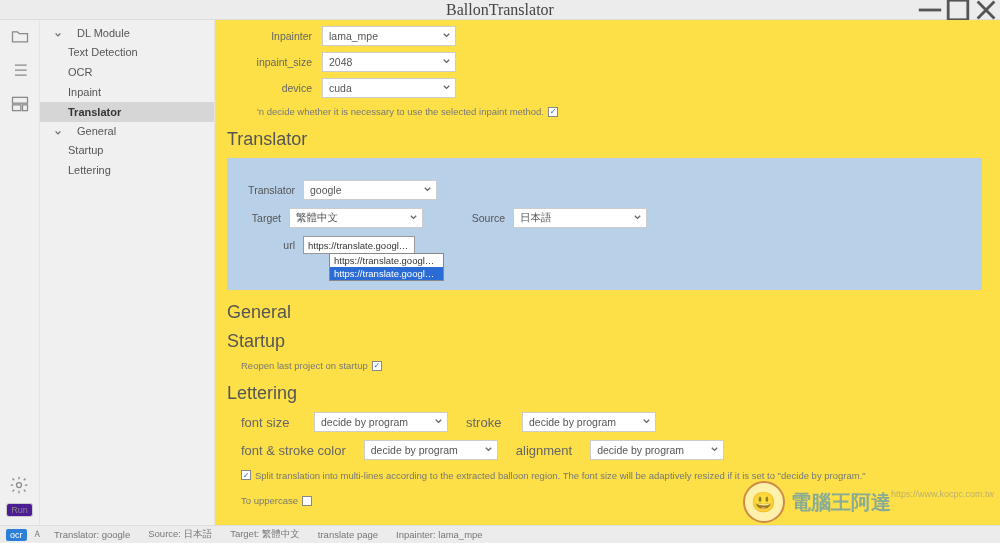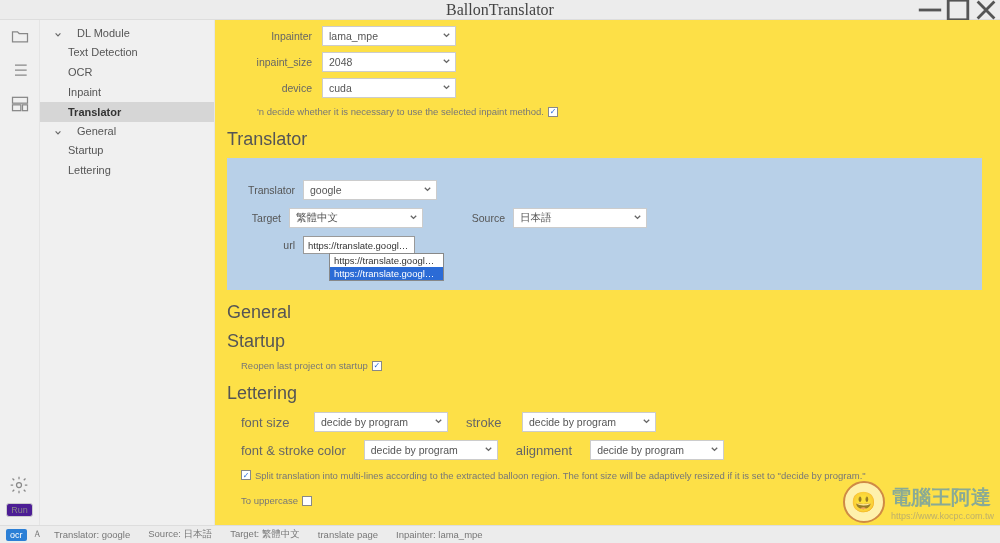--- a/index.html
+++ b/index.html
@@ -37,21 +37,21 @@
 .small-note { font-size: 9.5px; color: #777; margin: 8px 0 4px 10px; display:flex; align-items:center; gap:4px;}
 .checkbox { width:10px; height:10px; border:1px solid #888; display:inline-flex; align-items:center; justify-content:center; font-size:8px; color:#2b6bd6; background:#fff;}
 .letter-row { display:flex; align-items:center; gap:18px; margin: 8px 0; }
 .letter-row .lbl { font-size:13px; color:#666; min-width:55px; }
 .wide { width: 134px; }
 .statusbar { position:absolute; left:0; right:0; bottom:0; height:18px; background:#ececec; border-top:1px solid #ddd; display:flex; align-items:center; font-size:9.5px; color:#777; padding: 0 6px; gap:6px;}
 .statusbar .ocrbadge { background:#2b7fd6; color:#fff; padding:1px 4px; font-size:9px; border-radius:2px;}
 .statusbar .st-item { padding: 0 6px; }
 .watermark { position:absolute; right:6px; bottom:20px; display:flex; align-items:center; gap:6px; opacity:0.55; pointer-events:none;}
 .watermark .face { width:42px; height:42px; border:2px solid #a44; border-radius:50%; background:#fff; display:flex; align-items:center; justify-content:center; font-size:20px;}
-.watermark .txt { display:flex; flex-direction:column; align-items:flex-start;}
+.watermark .txt { display:flex; flex-direction:row; align-items:flex-start;}
 .watermark .big { font-size:20px; font-weight:bold; color:#2b7fd6; }
 .watermark .small { font-size:9px; color:#888; }
 .icon-btn{cursor:default;}
 </style>
 </head>
 <body>
 
 <div class="titlebar">
   <span class="title">BallonTranslator</span>
   <div class="winbtns">

